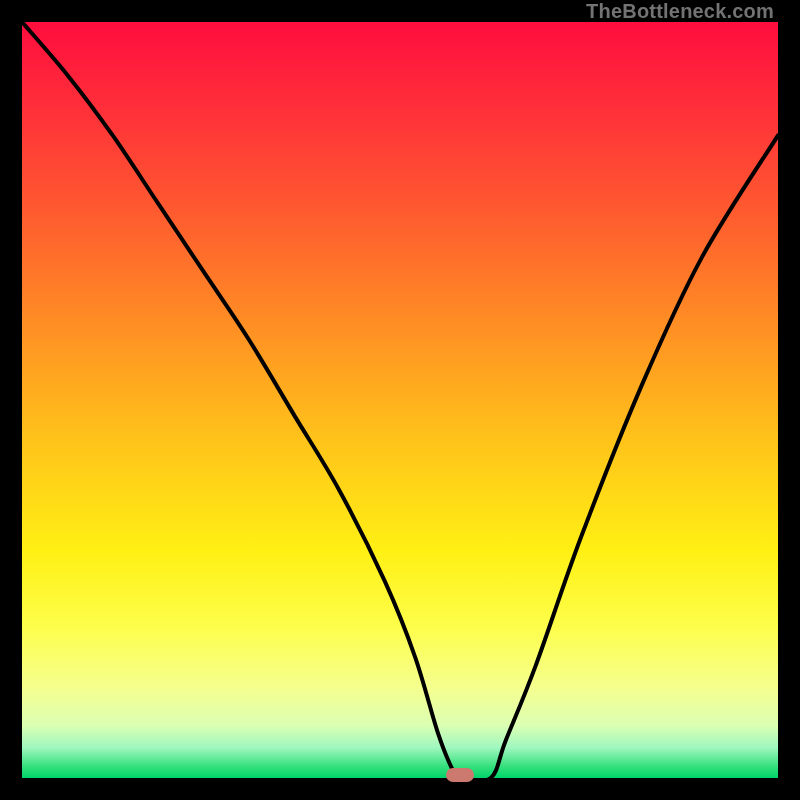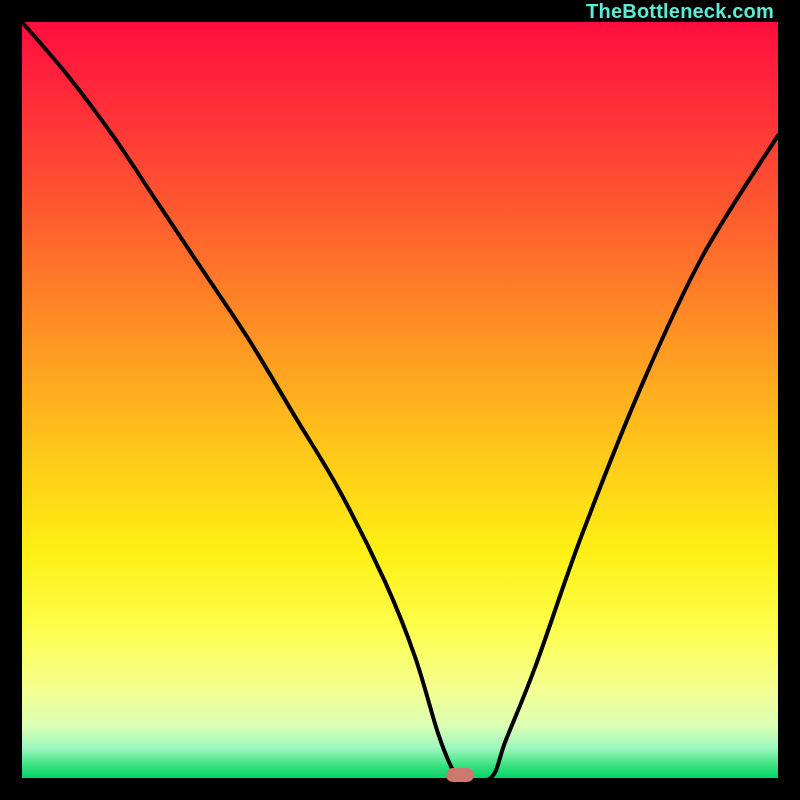--- a/index.html
+++ b/index.html
@@ -37,21 +37,21 @@
       #00d46a 100%
     );
   }
   .watermark {
     position: absolute;
     top: 0px;
     right: 26px;
     font-family: Arial, Helvetica, sans-serif;
     font-size: 20px;
     font-weight: 600;
-    color: #5eead4;
+    color: #737373;
     letter-spacing: 0.2px;
   }
   svg.curve {
     position: absolute;
     left: 0;
     top: 0;
     width: 756px;
     height: 756px;
   }
   .marker {

